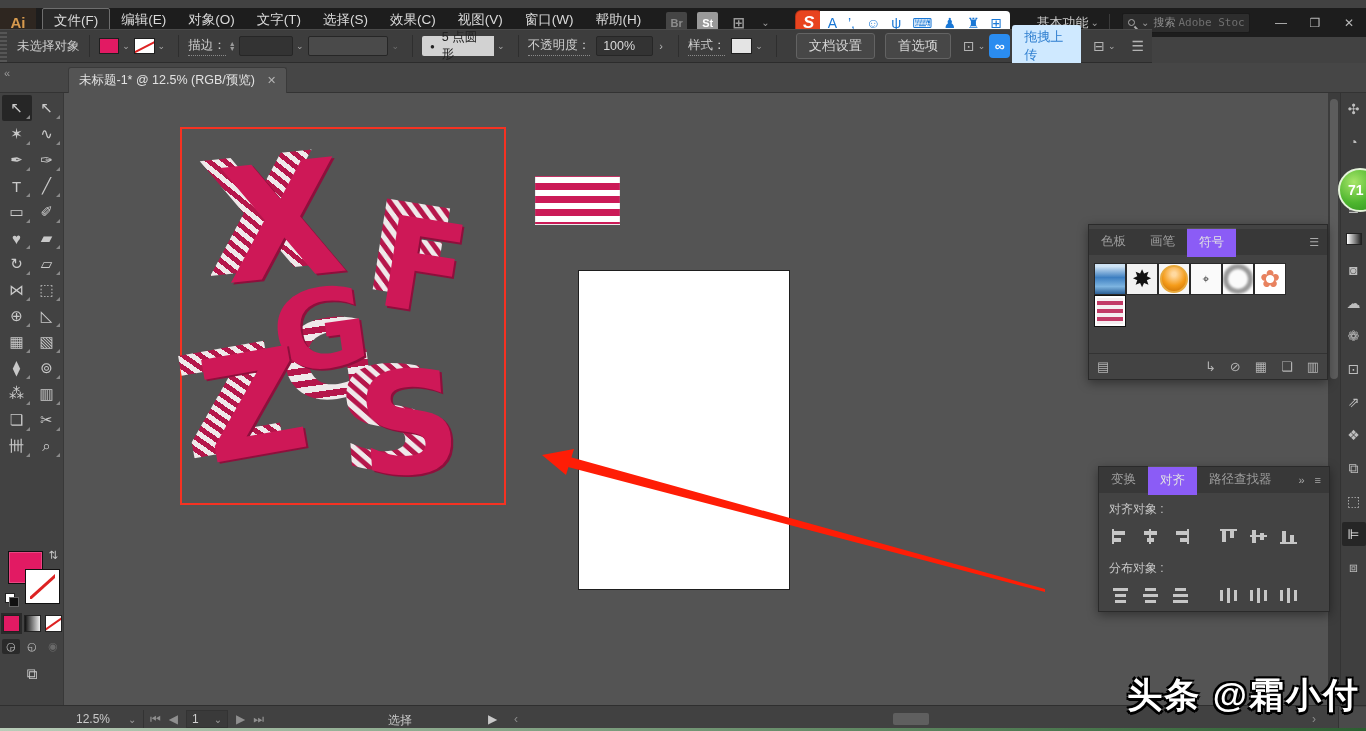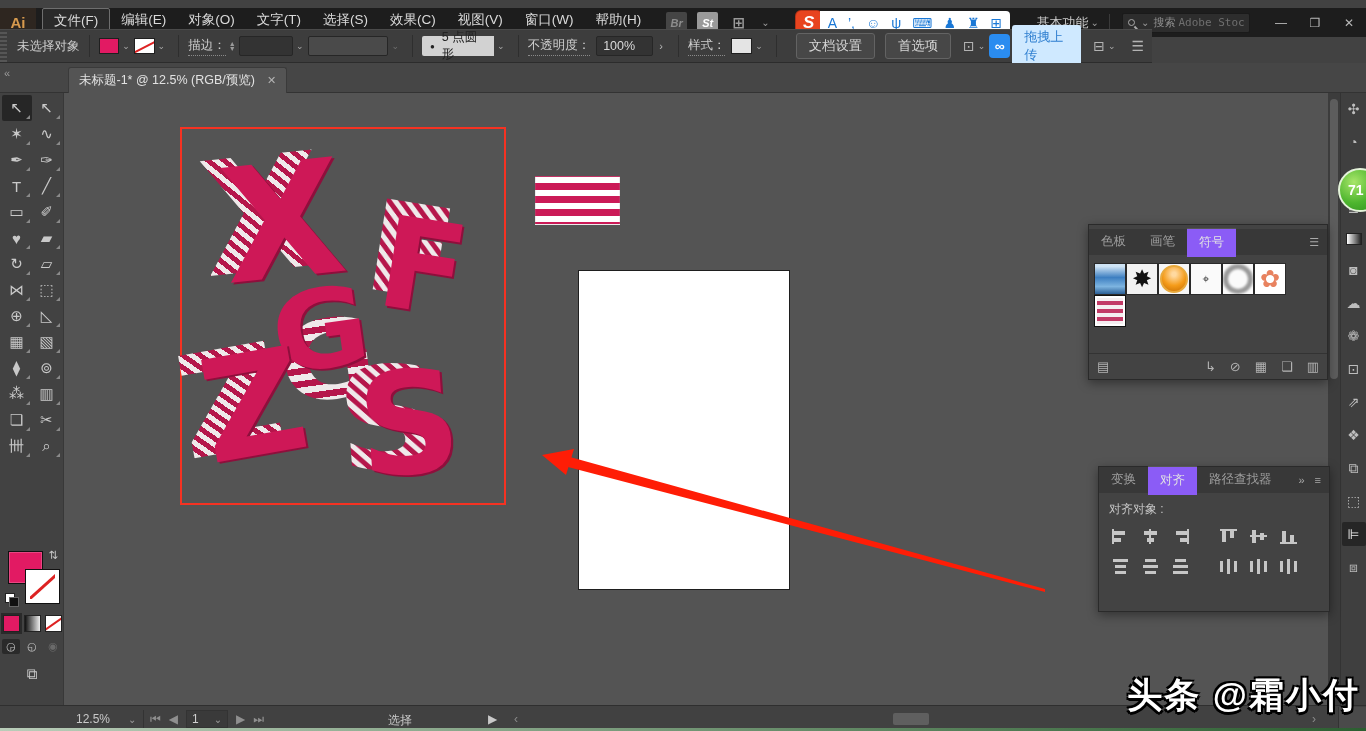--- a/index.html
+++ b/index.html
@@ -10,21 +10,21 @@
   
   .titlebar { position:absolute; left:0; top:8px; width:1366px; height:29px; background:#1d1d1d;
     display:flex; align-items:center; }
   .ai-logo { width:36px; height:29px; background:#2e2620; color:#d79a4e; font-weight:bold;
     font-size:15px; display:flex; align-items:center; justify-content:center; }
   .menus { display:flex; align-items:flex-start; height:100%; margin-left:6px; }
   .menu-item { padding:3px 11px; font-size:13.5px; color:#dadada; white-space:nowrap; }
   .menu-item.active { border:1px solid #6e6e6e; border-radius:2px; background:#2a2a2a; }
   .tray { display:flex; align-items:center; gap:10px; margin-left:14px; }
   .sq-ico { width:21px; height:21px; display:flex; align-items:center; justify-content:center;
-    font-size:11px; font-weight:bold; border-radius:2px;font-style:italic; }
+    font-size:11px; font-weight:bold; border-radius:2px; }
   .ico-br { background:#454545; color:#8d8d8d; }
   .ico-st { background:#9a9a9a; color:#fff; }
   .ico-layout { color:#9a9a9a; font-size:15px; background:none; }
   .chev { color:#9a9a9a; font-size:10px; margin-left:2px; }
   .sogou { display:flex; align-items:center; margin-left:26px; }
   .sogou-logo { width:26px; height:24px; background:#e8441f; border-radius:5px; color:#fff;
     font-weight:bold; font-size:17px; display:flex; align-items:center; justify-content:center;
     font-style:italic; box-shadow:0 0 0 1px #b33317; }
   .sogou-strip { height:24px; background:#fff; border-radius:0 4px 4px 0; display:flex;
     align-items:center; padding:0 8px; gap:11px; margin-left:-2px; }
@@ -522,20 +522,21 @@
         </span>
       </div>
       <div class="abtn">
         <span class="aico al-b">
           <i></i>
           <i></i>
           <i></i>
         </span>
       </div>
     </div>
+  <div class="a-label">分布对象 :</div>
   <div class="a-row" id="dist-row">
       <div class="abtn">
         <span class="aico d-v d2">
           <i></i>
           <i></i>
           <i></i>
         </span>
       </div>
       <div class="abtn">
         <span class="aico d-v">

